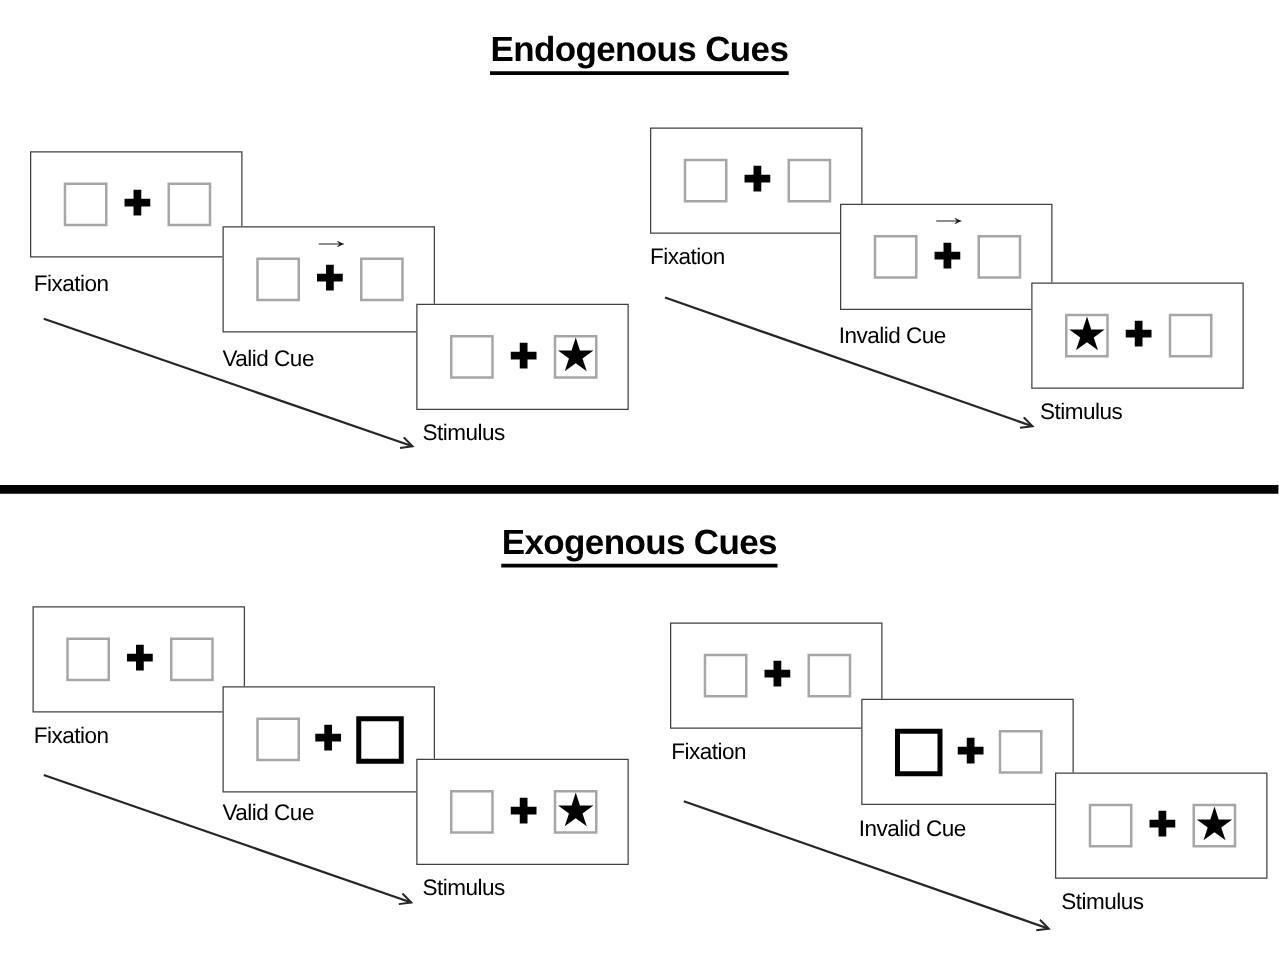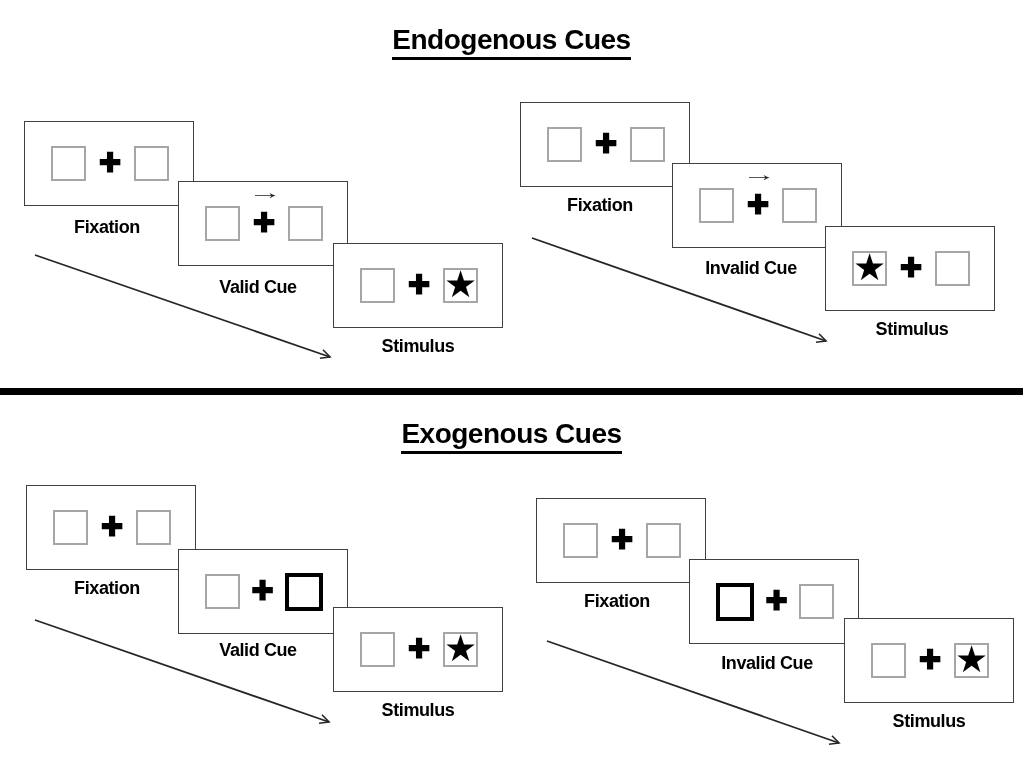--- a/index.html
+++ b/index.html
@@ -34,22 +34,22 @@
   }
   .cue-wrap{position:relative;display:flex;align-items:center;justify-content:center;flex:0 0 auto;}
   .cue-arrow{
     position:absolute;top:-27px;left:-5px;font-size:19px;font-weight:normal;color:#1a1a1a;
     transform:scaleX(1.8);transform-origin:left center;line-height:1;
   }
   .star{
     font-size:37px;line-height:1;color:#000;margin-top:-3px;
   }
   .plabel{
-    position:absolute;width:160px;text-align:center;
-    font-size:18px;font-weight:bold;letter-spacing:-0.4px;white-space:nowrap;
+    position:absolute;width:160px;
+    font-size:18px;font-weight:normal;letter-spacing:-0.4px;white-space:nowrap;
   }
   .divider{
     position:absolute;left:0;top:388px;width:1023px;height:7px;background:#000000;
   }
   #arrows{position:absolute;left:0;top:0;pointer-events:none;}
 </style>
 </head>
 <body>
 
 <div id="stage">

